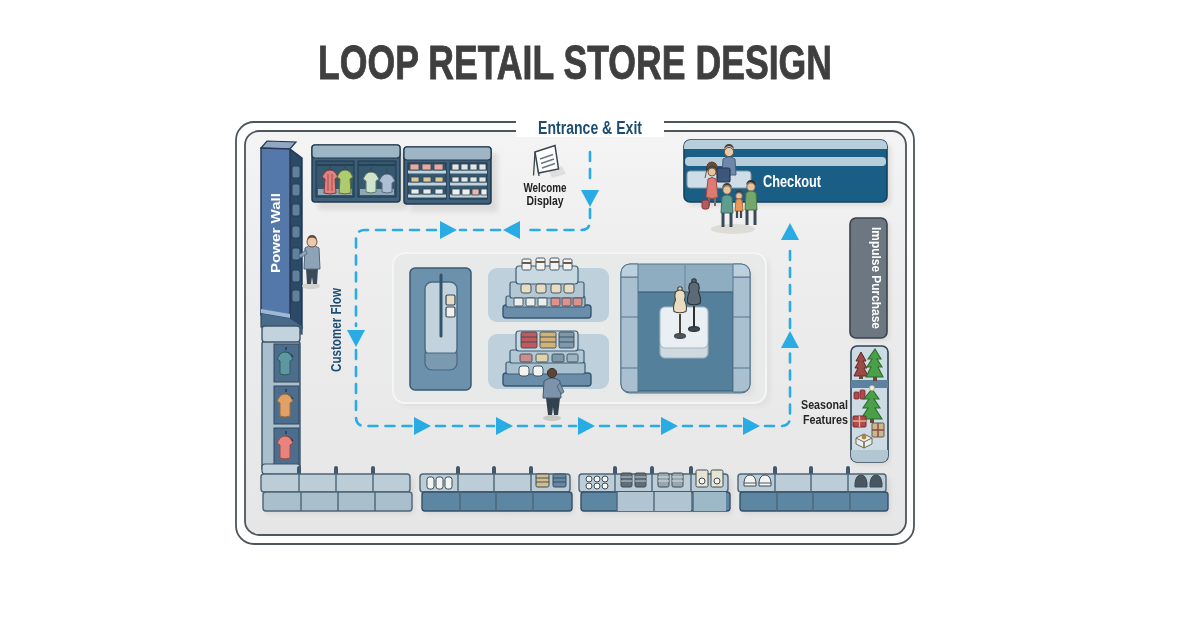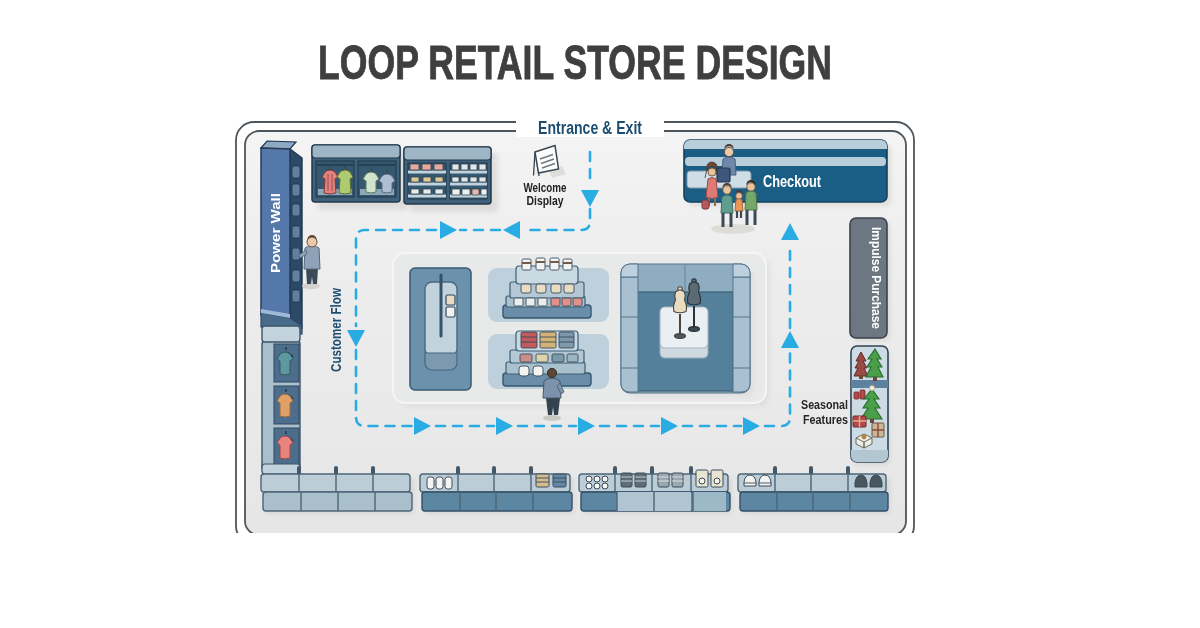--- a/index.html
+++ b/index.html
@@ -1,16 +1,16 @@
 <!DOCTYPE html>
 <html><head>
 <meta charset="utf-8">
 <style>
   html,body{margin:0;padding:0;background:#ffffff;}
-  .page{width:1200px;height:533px;position:relative;font-family:"Liberation Sans", sans-serif;}
+  .page{width:1200px;height:628px;position:relative;font-family:"Liberation Sans", sans-serif;}
   svg{display:block;}
 </style>
 </head>
 <body>
 <div class="page">
 <svg width="1200" height="628" viewBox="0 0 1200 628" xmlns="http://www.w3.org/2000/svg">
 
 <rect x="0" y="0" width="1200" height="628" fill="#ffffff"></rect>
 
 <text x="575" y="79" font-size="49" font-weight="bold" fill="#3f3f3f" stroke="#3f3f3f" stroke-width="0.9" text-anchor="middle" textLength="514" lengthAdjust="spacingAndGlyphs">LOOP RETAIL STORE DESIGN</text>

